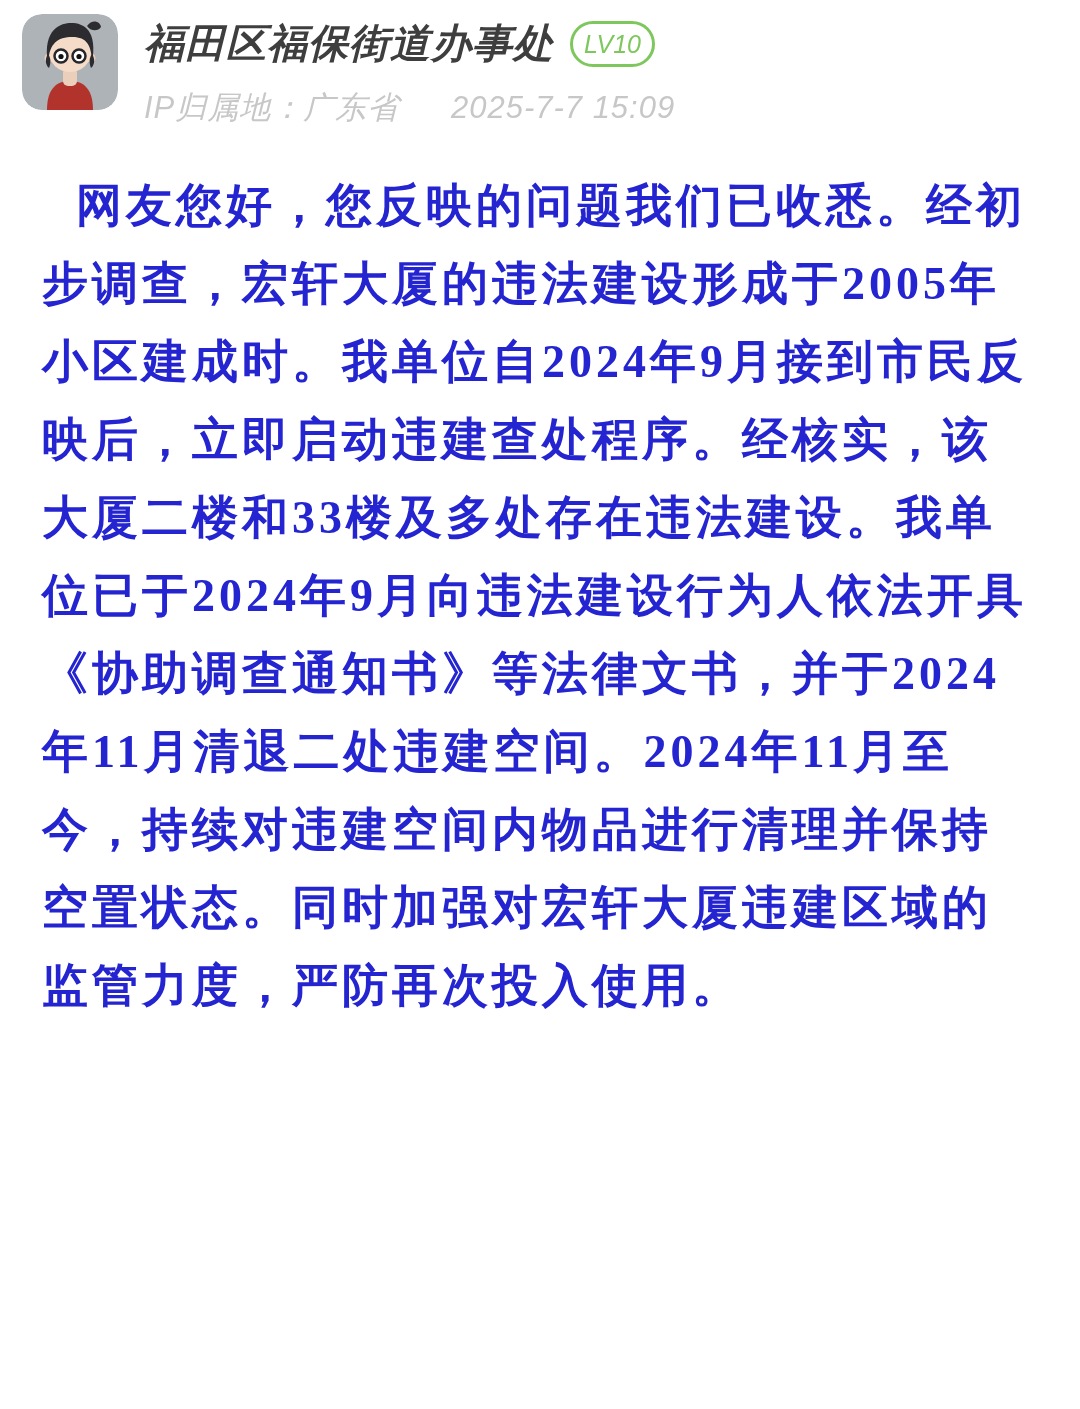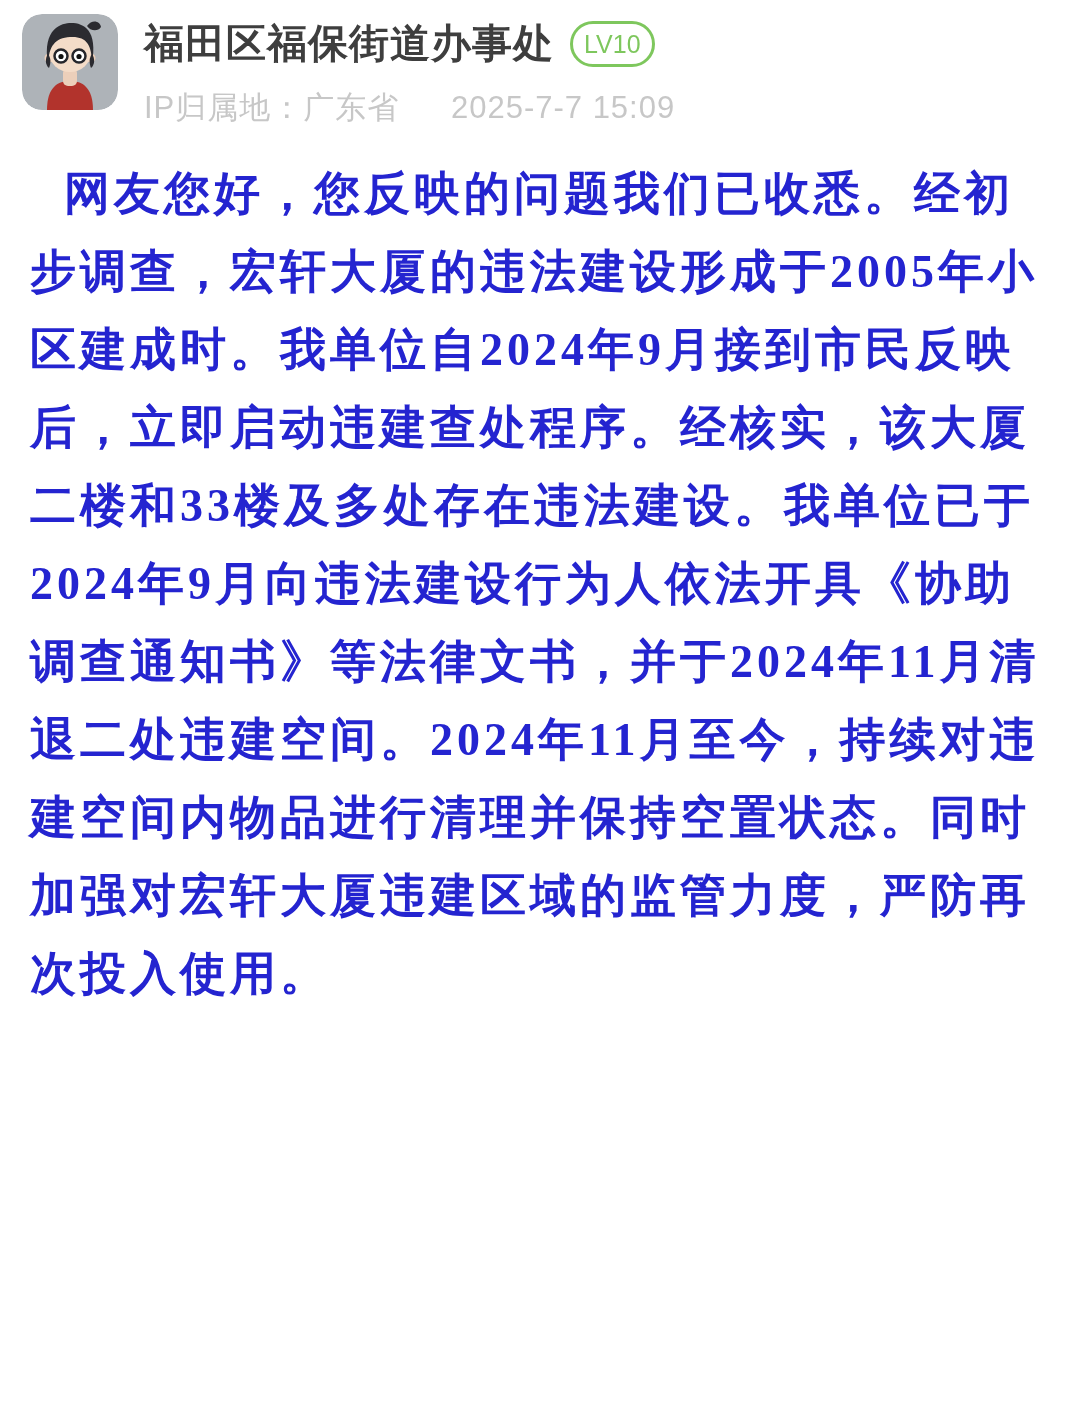--- a/index.html
+++ b/index.html
@@ -31,20 +31,21 @@
     overflow: hidden;
     flex: 0 0 auto;
   }
   .avatar svg { display: block; width: 100%; height: 100%; }
 
   .header-main {
     flex: 1;
     min-width: 0;
     margin-left: 26px;
     padding-top: 2px;
+    font-style: italic;
   }
   .header-row1 {
     display: flex;
     align-items: center;
     white-space: nowrap;
   }
   .username {
     font-size: 40px;
     font-weight: 700;
     color: var(--username, #3e3e3e);
@@ -84,21 +85,21 @@
     letter-spacing: 1px;
     white-space: nowrap;
   }
   .timestamp { margin-left: 42px; }
 
   
   .post-body {
     padding: 26px 30px 0 30px;
   }
   .para {
-    margin: 0;
+    margin: 12px;
     color: var(--body-text, #2424d0);
     font-family: "Liberation Serif", sans-serif;
     font-weight: 700;
     font-size: 46px;
     line-height: 78px;
     letter-spacing: 4px;
     text-indent: 34px;
     word-break: break-all;
     overflow-wrap: anywhere;
   }

